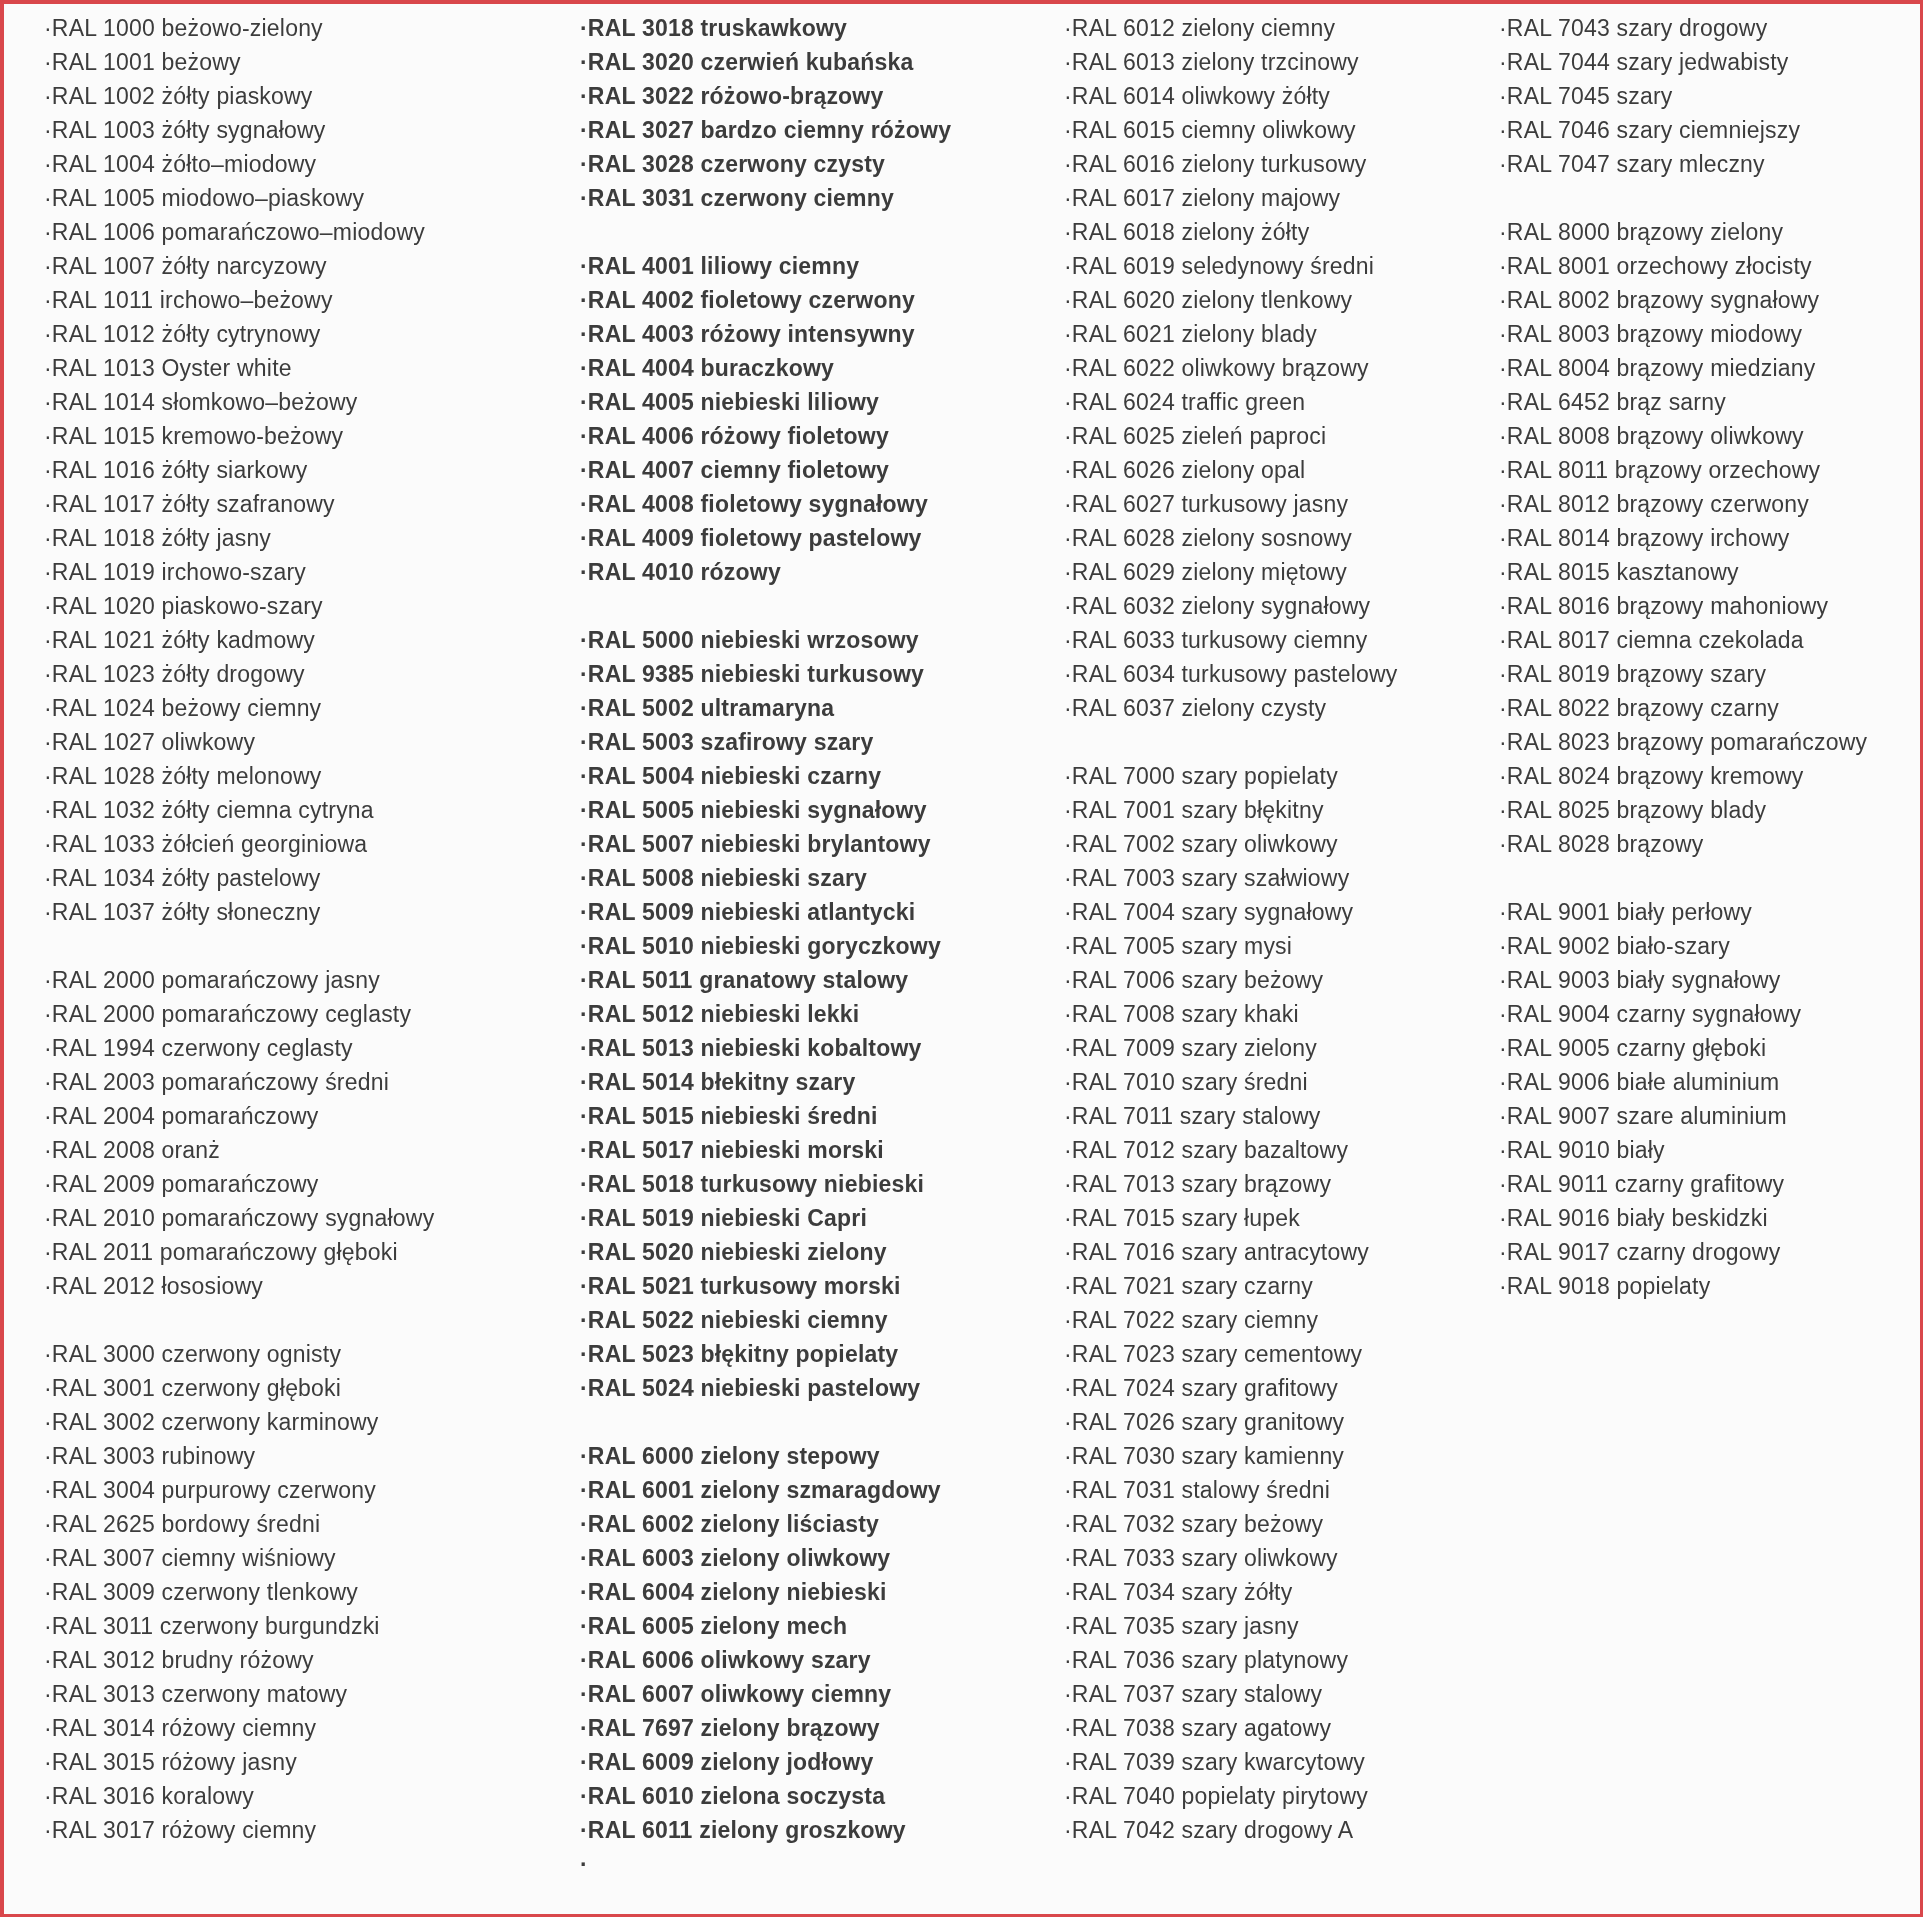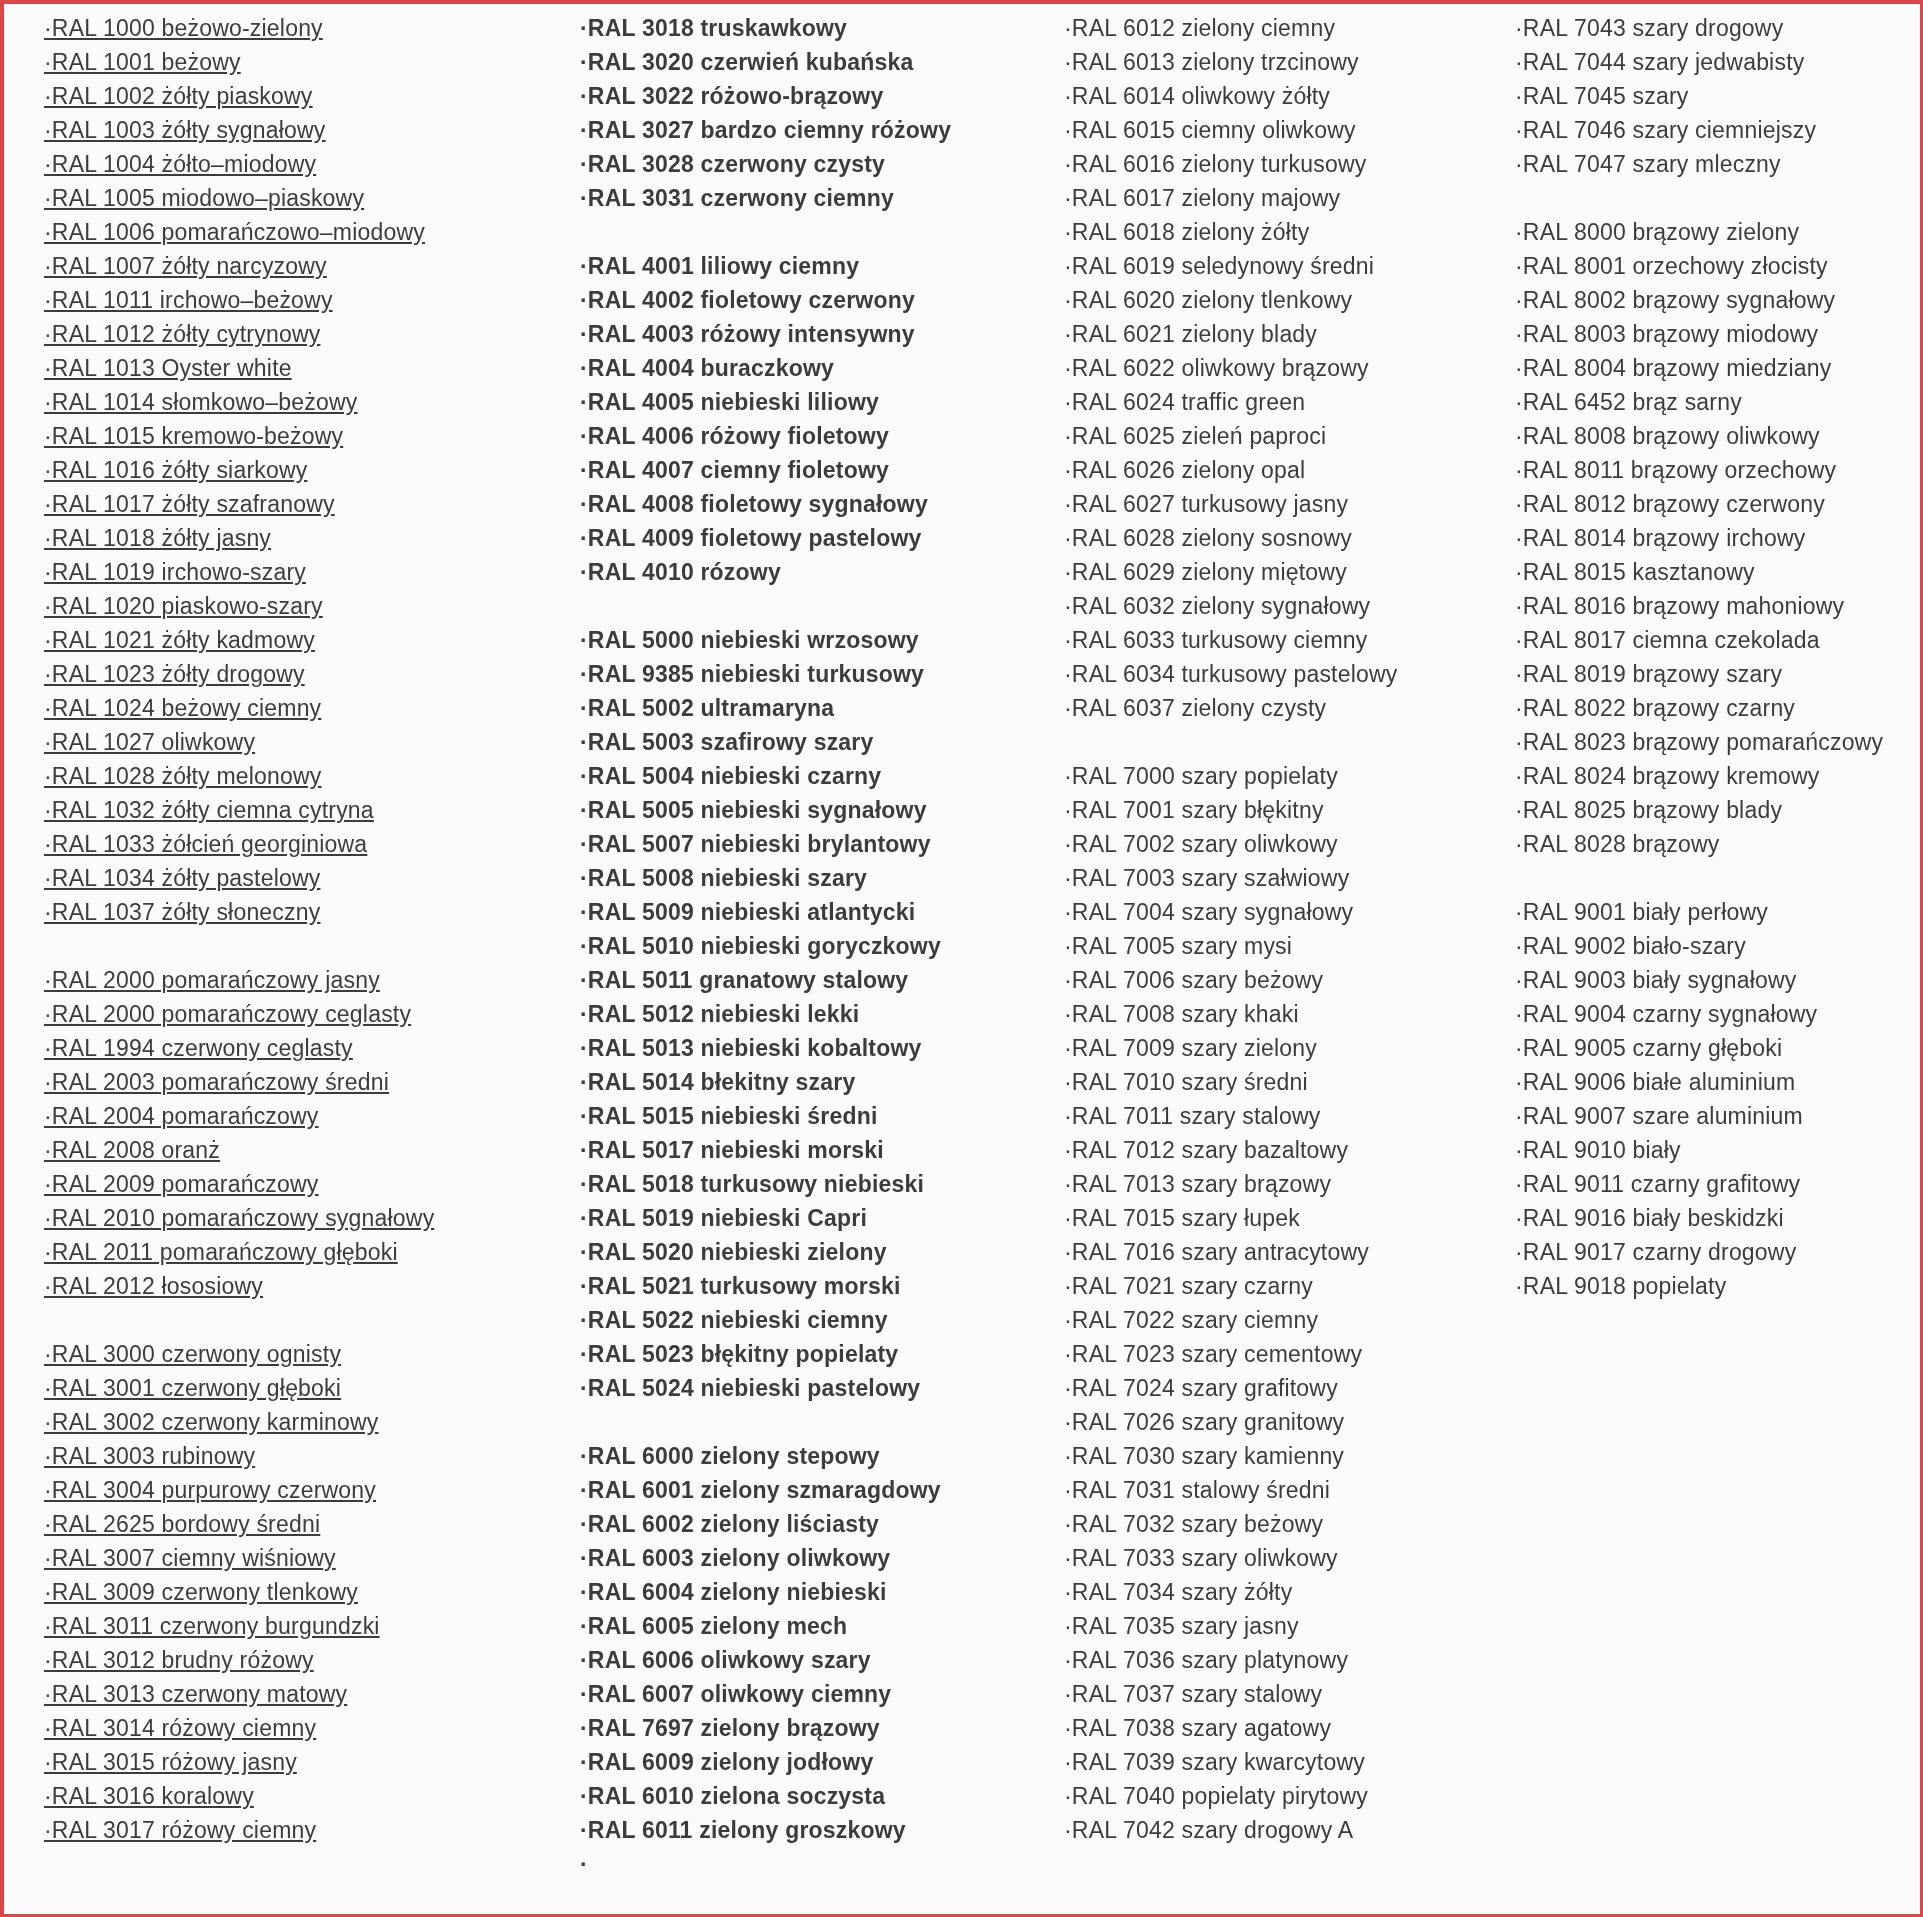--- a/index.html
+++ b/index.html
@@ -31,24 +31,24 @@
     position: absolute;
     top: 10.5px;
     white-space: nowrap;
   }
   .ral-column .line {
     height: 34px;
     line-height: 34px;
     font-size: 23px;
     letter-spacing: 0.2px;
   }
-  #col-1 { left: 44px; text-decoration: underline; }
+  #col-1 { left: 44px; }
   #col-2 { left: 580px; font-weight: bold; }
   #col-3 { left: 1064px; }
-  #col-4 { left: 1499px; margin-left: 16px; }
+  #col-4 { left: 1499px; }
 </style>
 </head>
 <body>
 
 <div class="page-border"></div>
 
 <div id="col-1" class="ral-column">
     <div class="line">·RAL 1000 beżowo-zielony</div>
     <div class="line">·RAL 1001 beżowy</div>
     <div class="line">·RAL 1002 żółty piaskowy</div>

